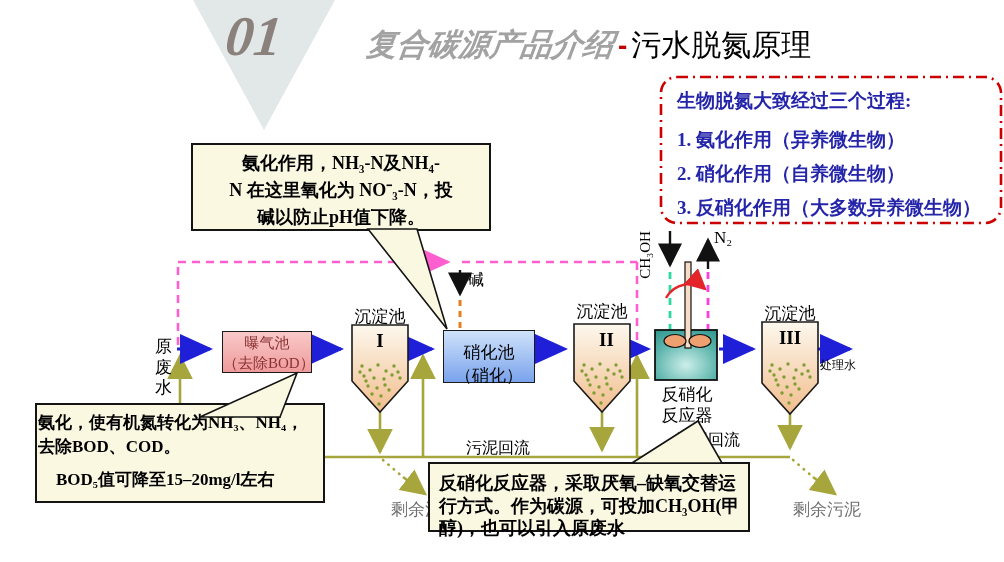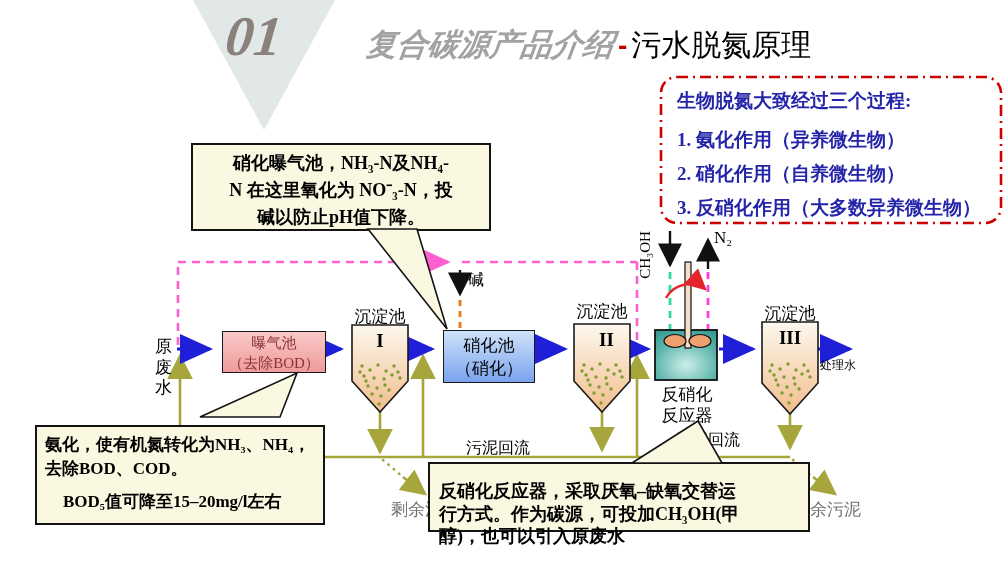--- a/index.html
+++ b/index.html
@@ -153,30 +153,30 @@
   </div>
 
   <div class="txt blue-bold" style="left:677px;top:88px;">生物脱氮大致经过三个过程:</div>
   <div class="txt blue-bold" style="left:677px;top:127px;">1. 氨化作用（异养微生物）</div>
   <div class="txt blue-bold" style="left:677px;top:161px;">2. 硝化作用（自养微生物）</div>
   <div class="txt blue-bold" style="left:677px;top:195px;">3. 反硝化作用（大多数异养微生物）</div>
 
   <div class="txt vtext" style="left:155px;top:311px;width:20px;font-size:17px;margin-top:26px;">原废水</div>
   <div class="txt" style="left:820px;top:357px;font-size:12px;">处理水</div>
 
-  <div class="txt center" style="left:222px;top:331px;width:104px;height:42px;z-index:2;
+  <div class="txt center" style="left:222px;top:331px;width:90px;height:42px;z-index:2;
        background:linear-gradient(180deg,#f9c9c9,#ef9a9a);border:1.7px solid #1a1a1a;
        color:#8b3232;font-size:15px;line-height:1.3;padding-top:2px;box-sizing:border-box;">
     <div>曝气池</div>
     <div>（去除BOD）</div>
   </div>
 
   <div class="txt center" style="left:443px;top:330px;width:92px;height:53px;z-index:2;
        background:linear-gradient(180deg,#cfe2fa,#7aa3ec);border:1.7px solid #1a1a1a;
-       font-size:17px;line-height:1.35;padding-top:4px;box-sizing:border-box;">
+       font-size:17px;line-height:1.35;padding-top:11px;box-sizing:border-box;">
     <div>硝化池</div>
     <div>（硝化）</div>
   </div>
 
   <div class="txt center" style="left:352px;top:305px;width:56px;font-size:17px;">沉淀池</div>
   <div class="txt center" style="left:352px;top:330px;width:56px;font-size:19px;font-weight:bold;">I</div>
   <div class="txt center" style="left:574px;top:300px;width:56px;font-size:17px;">沉淀池</div>
   <div class="txt center" style="left:574px;top:329px;width:65px;font-size:19px;font-weight:bold;">II</div>
   <div class="txt center" style="left:762px;top:302px;width:56px;font-size:17px;">沉淀池</div>
   <div class="txt center" style="left:762px;top:327px;width:56px;font-size:19px;font-weight:bold;">III</div>
@@ -190,34 +190,34 @@
   <div class="txt" style="left:645px;top:255px;transform:translate(-50%,-50%) rotate(-90deg);font-size:15px;">CH₃OH</div>
   <div class="txt" style="left:714px;top:228px;font-size:17px;">N₂</div>
 
   <div class="txt gray" style="left:466px;top:438px;font-size:16px;">污泥回流</div>
   <div class="txt gray" style="left:676px;top:430px;font-size:16px;">污泥回流</div>
   <div class="txt" style="left:391px;top:498px;font-size:17px;color:#6f6f6f;">剩余污泥</div>
   <div class="txt" style="left:793px;top:498px;font-size:17px;color:#6f6f6f;">剩余污泥</div>
 
   <div class="callout center" style="left:191px;top:143px;width:300px;height:88px;
        font-size:18px;line-height:1.5;padding:5px 6px;box-sizing:border-box;">
-    <div class="note-line">硝化曝气池，NH₃-N及NH₄-</div>
+    <div class="note-line">氨化作用，NH₃-N及NH₄-</div>
     <div class="note-line">N 在这里氧化为 NO⁻₃-N，投</div>
     <div class="note-line">碱以防止pH值下降。</div>
   </div>
 
-  <div class="callout" style="left:35px;top:425px;width:290px;height:100px;
-       font-size:17px;line-height:1.4;padding:6px 8px;box-sizing:border-box;">
+  <div class="callout" style="left:35px;top:403px;width:290px;height:100px;
+       font-size:17px;line-height:1.4;padding:6px 1px;box-sizing:border-box;">
     <div class="note-line">氨化，使有机氮转化为NH₃、NH₄，</div>
     <div class="note-line">去除BOD、COD。</div>
     <div class="note-line" style="margin-top:9px;margin-left:18px;">BOD₅值可降至15–20mg/l左右</div>
   </div>
 
-  <div class="callout" style="left:428px;top:462px;width:382px;height:70px;
-       font-size:18px;line-height:1.25;padding:16px 9px;box-sizing:border-box;">
+  <div class="callout" style="left:428px;top:462px;width:322px;height:70px;
+       font-size:18px;line-height:1.25;padding:8px 9px;box-sizing:border-box;">
     <div class="note-line">反硝化反应器，采取厌氧–缺氧交替运</div>
     <div class="note-line">行方式。作为碳源，可投加CH₃OH(甲</div>
     <div class="note-line">醇)，也可以引入原废水</div>
   </div>
 
   <svg class="tails" width="1004" height="562" viewBox="0 0 1004 562">
     <polygon points="368,229 447,329 417,229" fill="#fbf8e1" stroke="#141414" stroke-width="1.6"></polygon>
     <polygon points="200,417 297,373 280,417" fill="#fbf8e1" stroke="#141414" stroke-width="1.6"></polygon>
     <polygon points="632,463 698,421 722,463" fill="#fbf8e1" stroke="#141414" stroke-width="1.6"></polygon>
   </svg>

